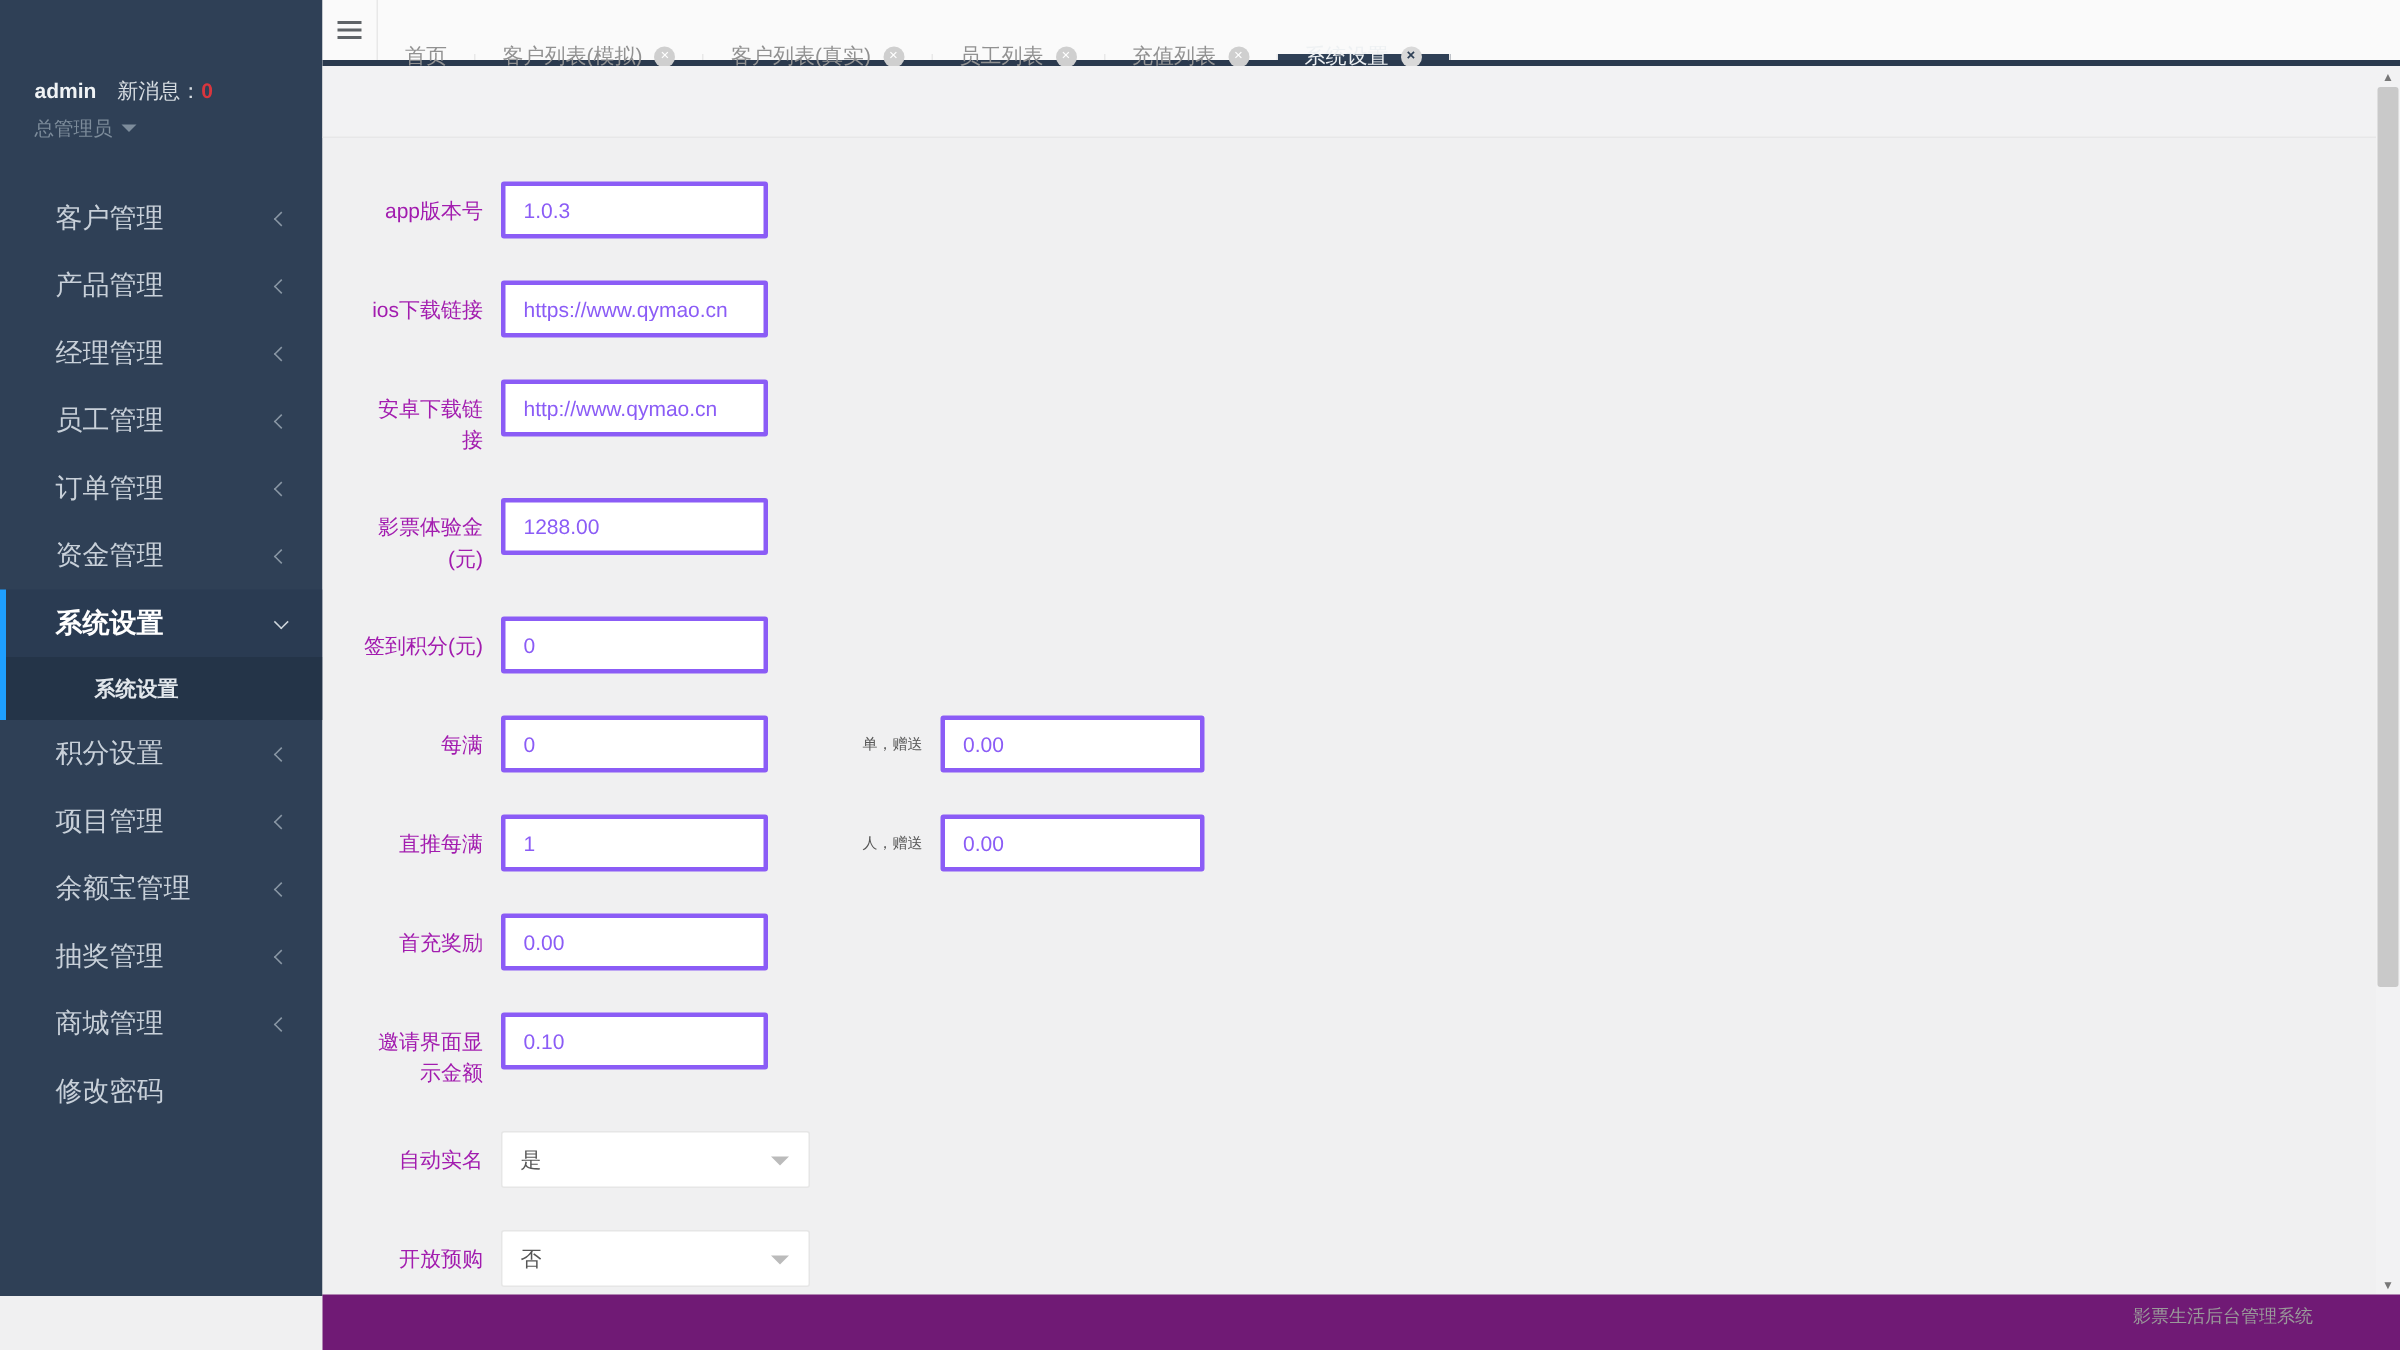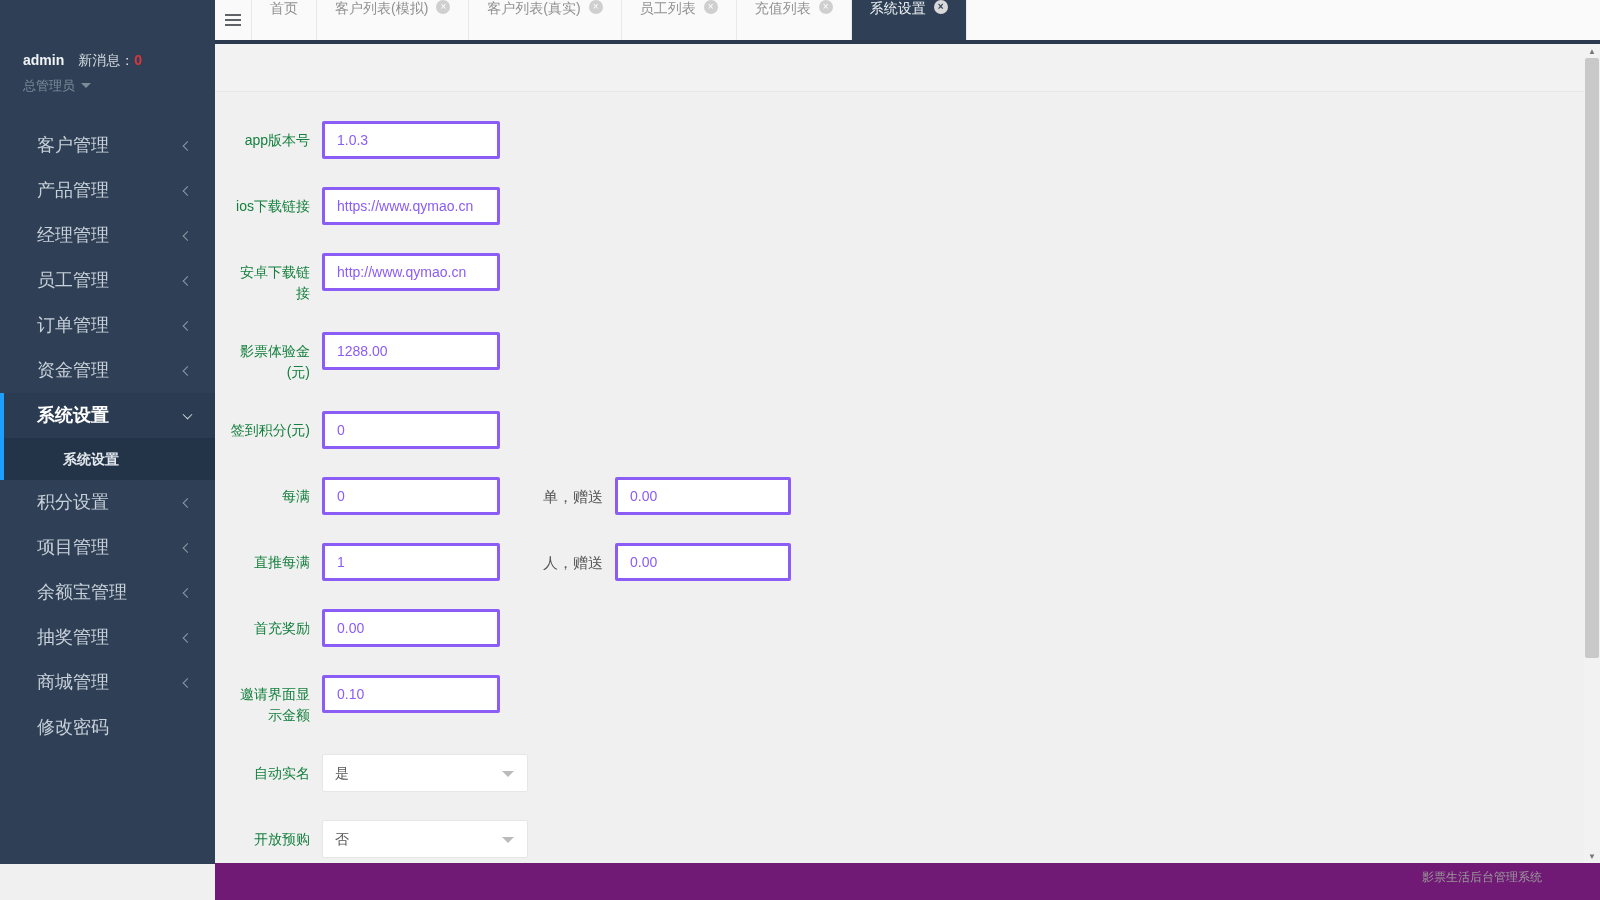--- a/index.html
+++ b/index.html
@@ -40,43 +40,43 @@
   
   .main { position:absolute; left:215px; top:0; right:0; bottom:0; }
 
   
   .tabbar { height:44px; background:#fafafa; border-bottom:4px solid #2b3a4e;
     display:flex; align-items:stretch; }
   .burger { width:37px; display:flex; flex-direction:column; justify-content:center;
     align-items:center; gap:3px; border-right:1px solid #e8e8e8; cursor:pointer; }
   .burger i { display:block; width:16px; height:2px; background:#5f6367; }
   .tabs { display:flex; align-items:stretch; }
-  .tab { display:flex; padding:0 18px; font-size:14px;
-    color:#919191; border-right:1px solid #e8e8e8; cursor:pointer; white-space:nowrap; }
+  .tab { display:flex; align-items:center; padding:0 18px; font-size:14px;
+    color:#919191; border-right:1px solid #e8e8e8; cursor:pointer; white-space:nowrap;margin-top:36px; }
   .tab.active { background:#2f4056; color:#eef1f3; }
   .tab-close { display:inline-block; width:14px; height:14px; margin-left:8px;
     border-radius:50%; background:#cfcfcf; color:#ffffff; font-size:10px;
     line-height:14px; text-align:center; cursor:pointer; }
   .tab.active .tab-close { background:#d9d9d9; color:#2f4056; font-weight:bold; }
 
   
   .content { position:absolute; left:0; top:44px; right:0; bottom:37px;
     background:#f0f0f1; overflow:hidden; }
   .content-topstrip { height:48px; background:#f2f2f3; border-bottom:1px solid #e7e7e8; }
 
   .form { padding:29px 0 0 15px; }
   .frow { display:flex; align-items:flex-start; margin-bottom:28px; }
   .flabel { width:80px; padding-top:9px; line-height:21px; text-align:right;
-    font-size:14px; color:#15803d; }
+    font-size:14px; color:#a21caf;margin-left:12px; }
   .fgap { width:12px; flex:none; }
   .tin { width:178px; height:38px; border:3px solid #8b5cf6; border-radius:2px;
     background:#ffffff; padding:0 12px; font-size:14px; color:#8b5cf6;
     font-family:"Liberation Sans","DejaVu Sans",sans-serif; outline:none; }
   .flabel2 { width:100px; padding-top:9px; line-height:21px; text-align:right;
-    font-size:15px; color:#565656; margin-left:3px; }
+    font-size:10px; color:#565656; margin-left:3px; }
   .tin2 { width:176px; }
   .selbox { position:relative; width:206px; height:38px; border:1px solid #e6e6e6;
     border-radius:2px; background:#ffffff; cursor:pointer; }
   .selbox .val { position:absolute; left:12px; top:0; line-height:36px;
     font-size:14px; color:#555555; }
   .sel-caret { position:absolute; right:13px; top:16px; width:0; height:0;
     border-left:6px solid transparent; border-right:6px solid transparent;
     border-top:6px solid #bbbbbb; }
 
   

